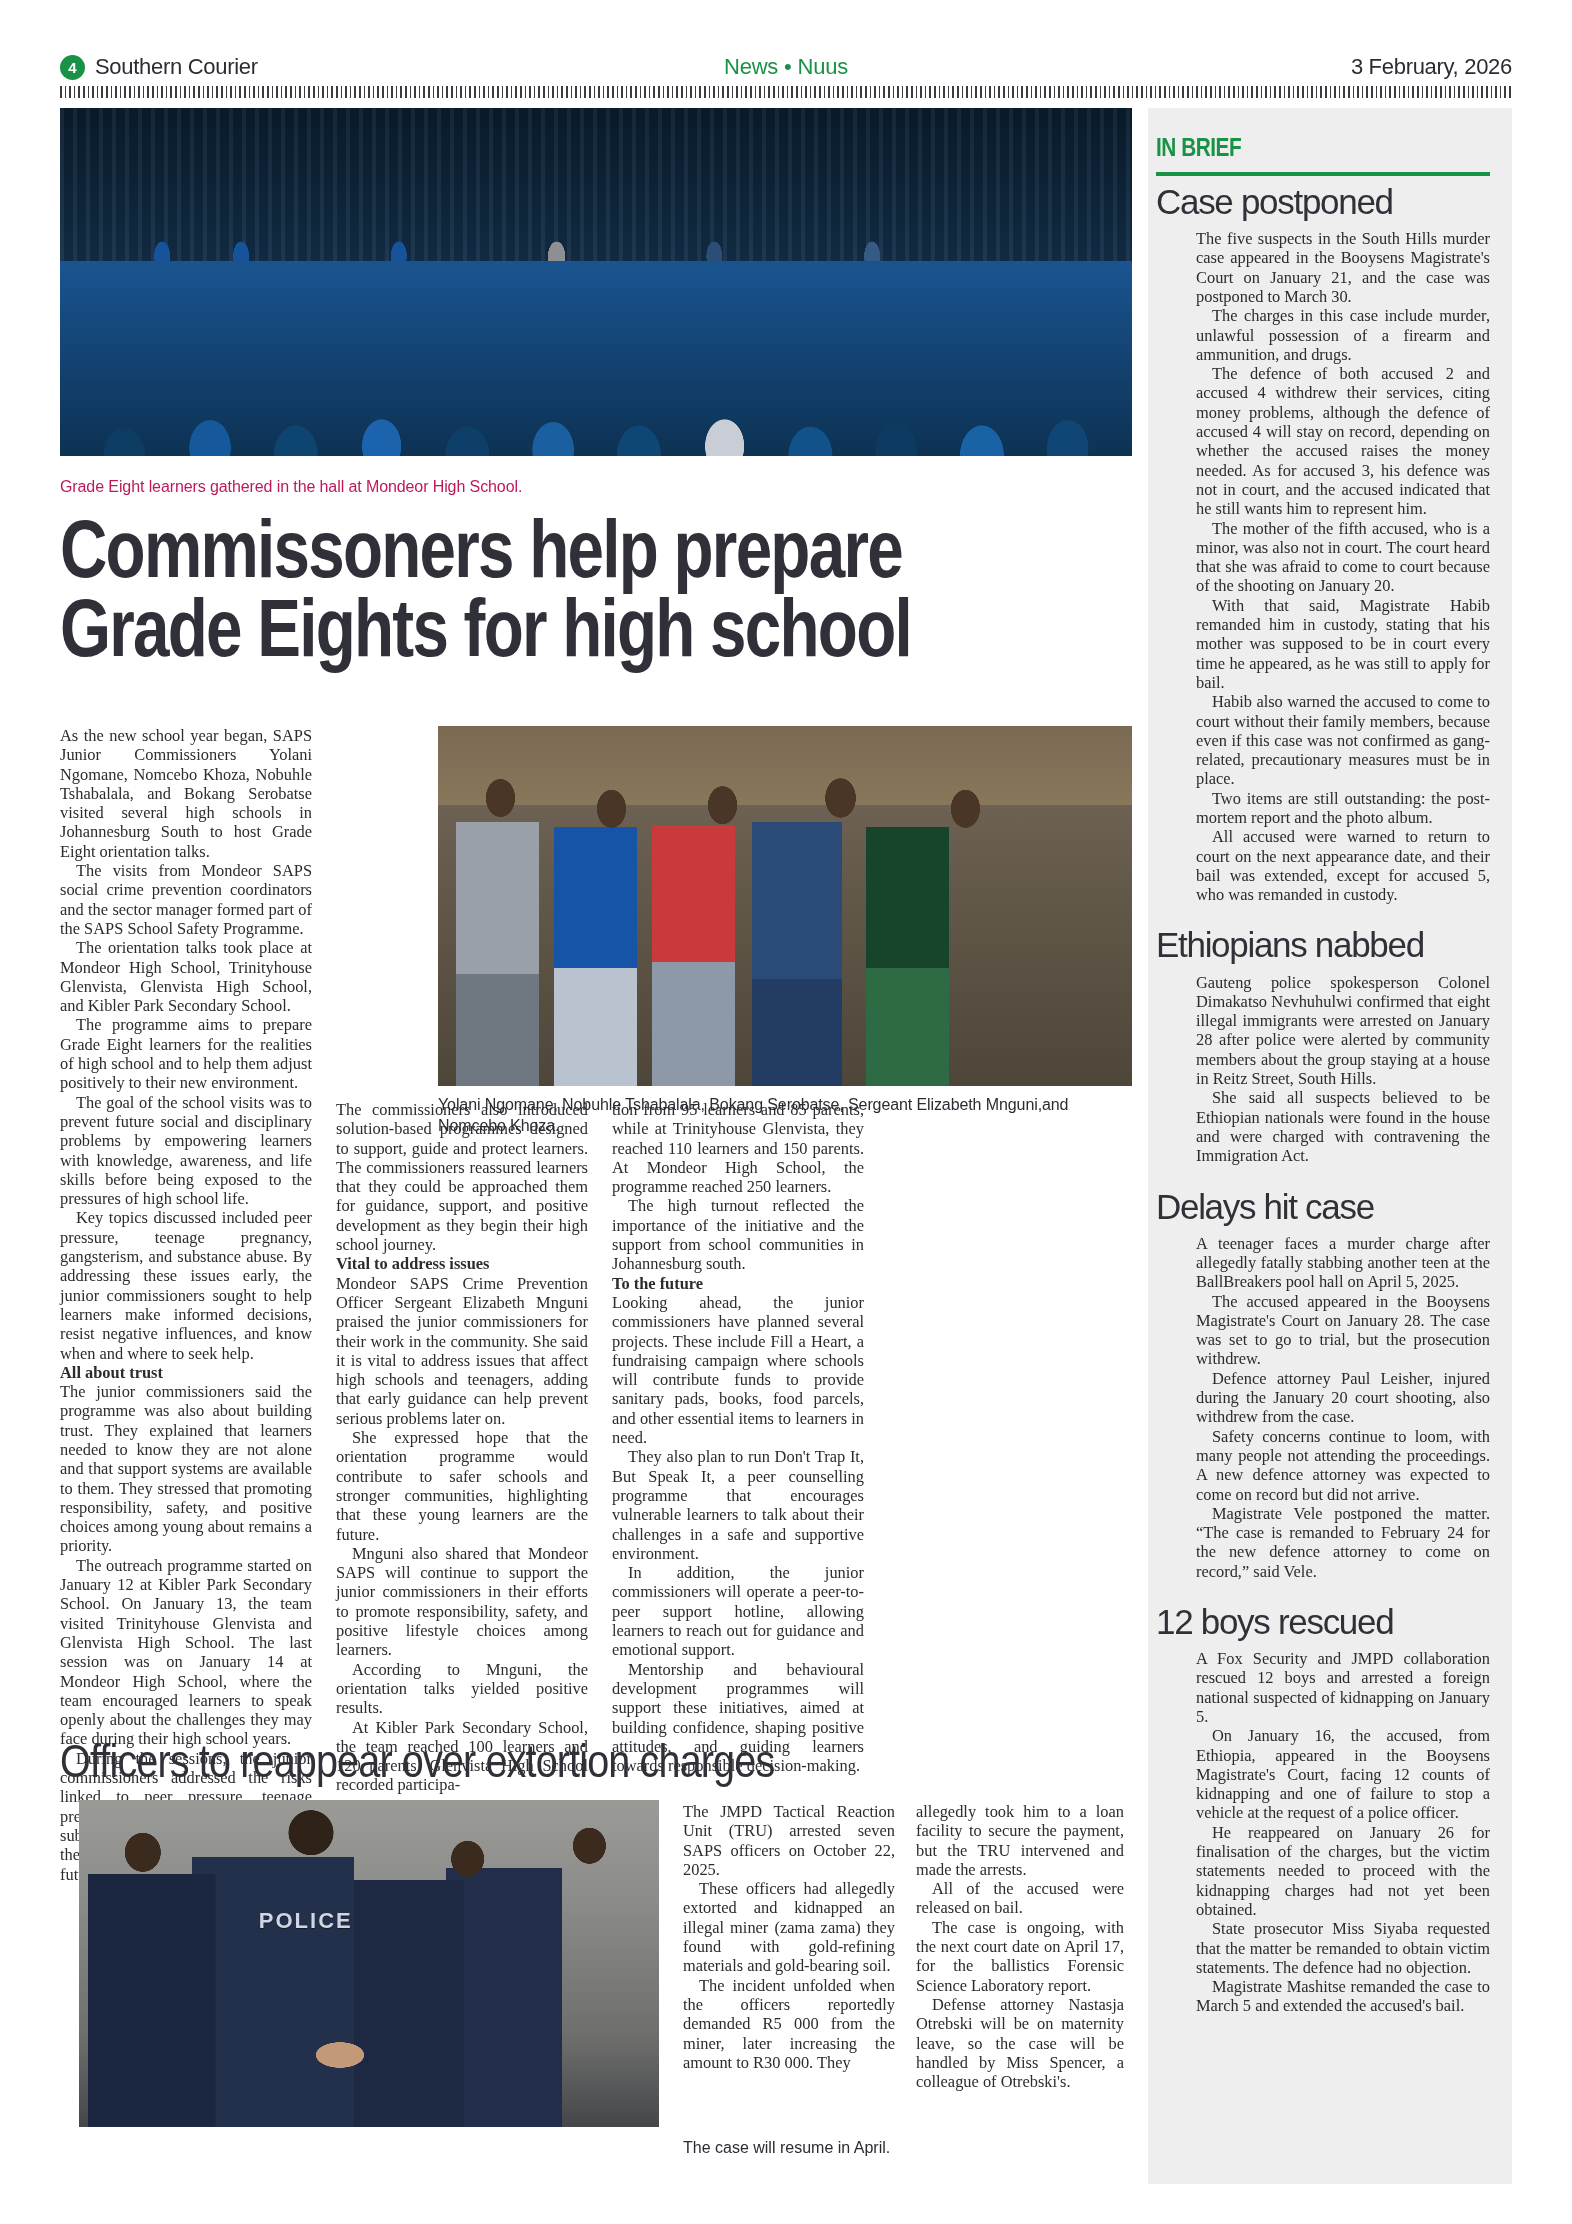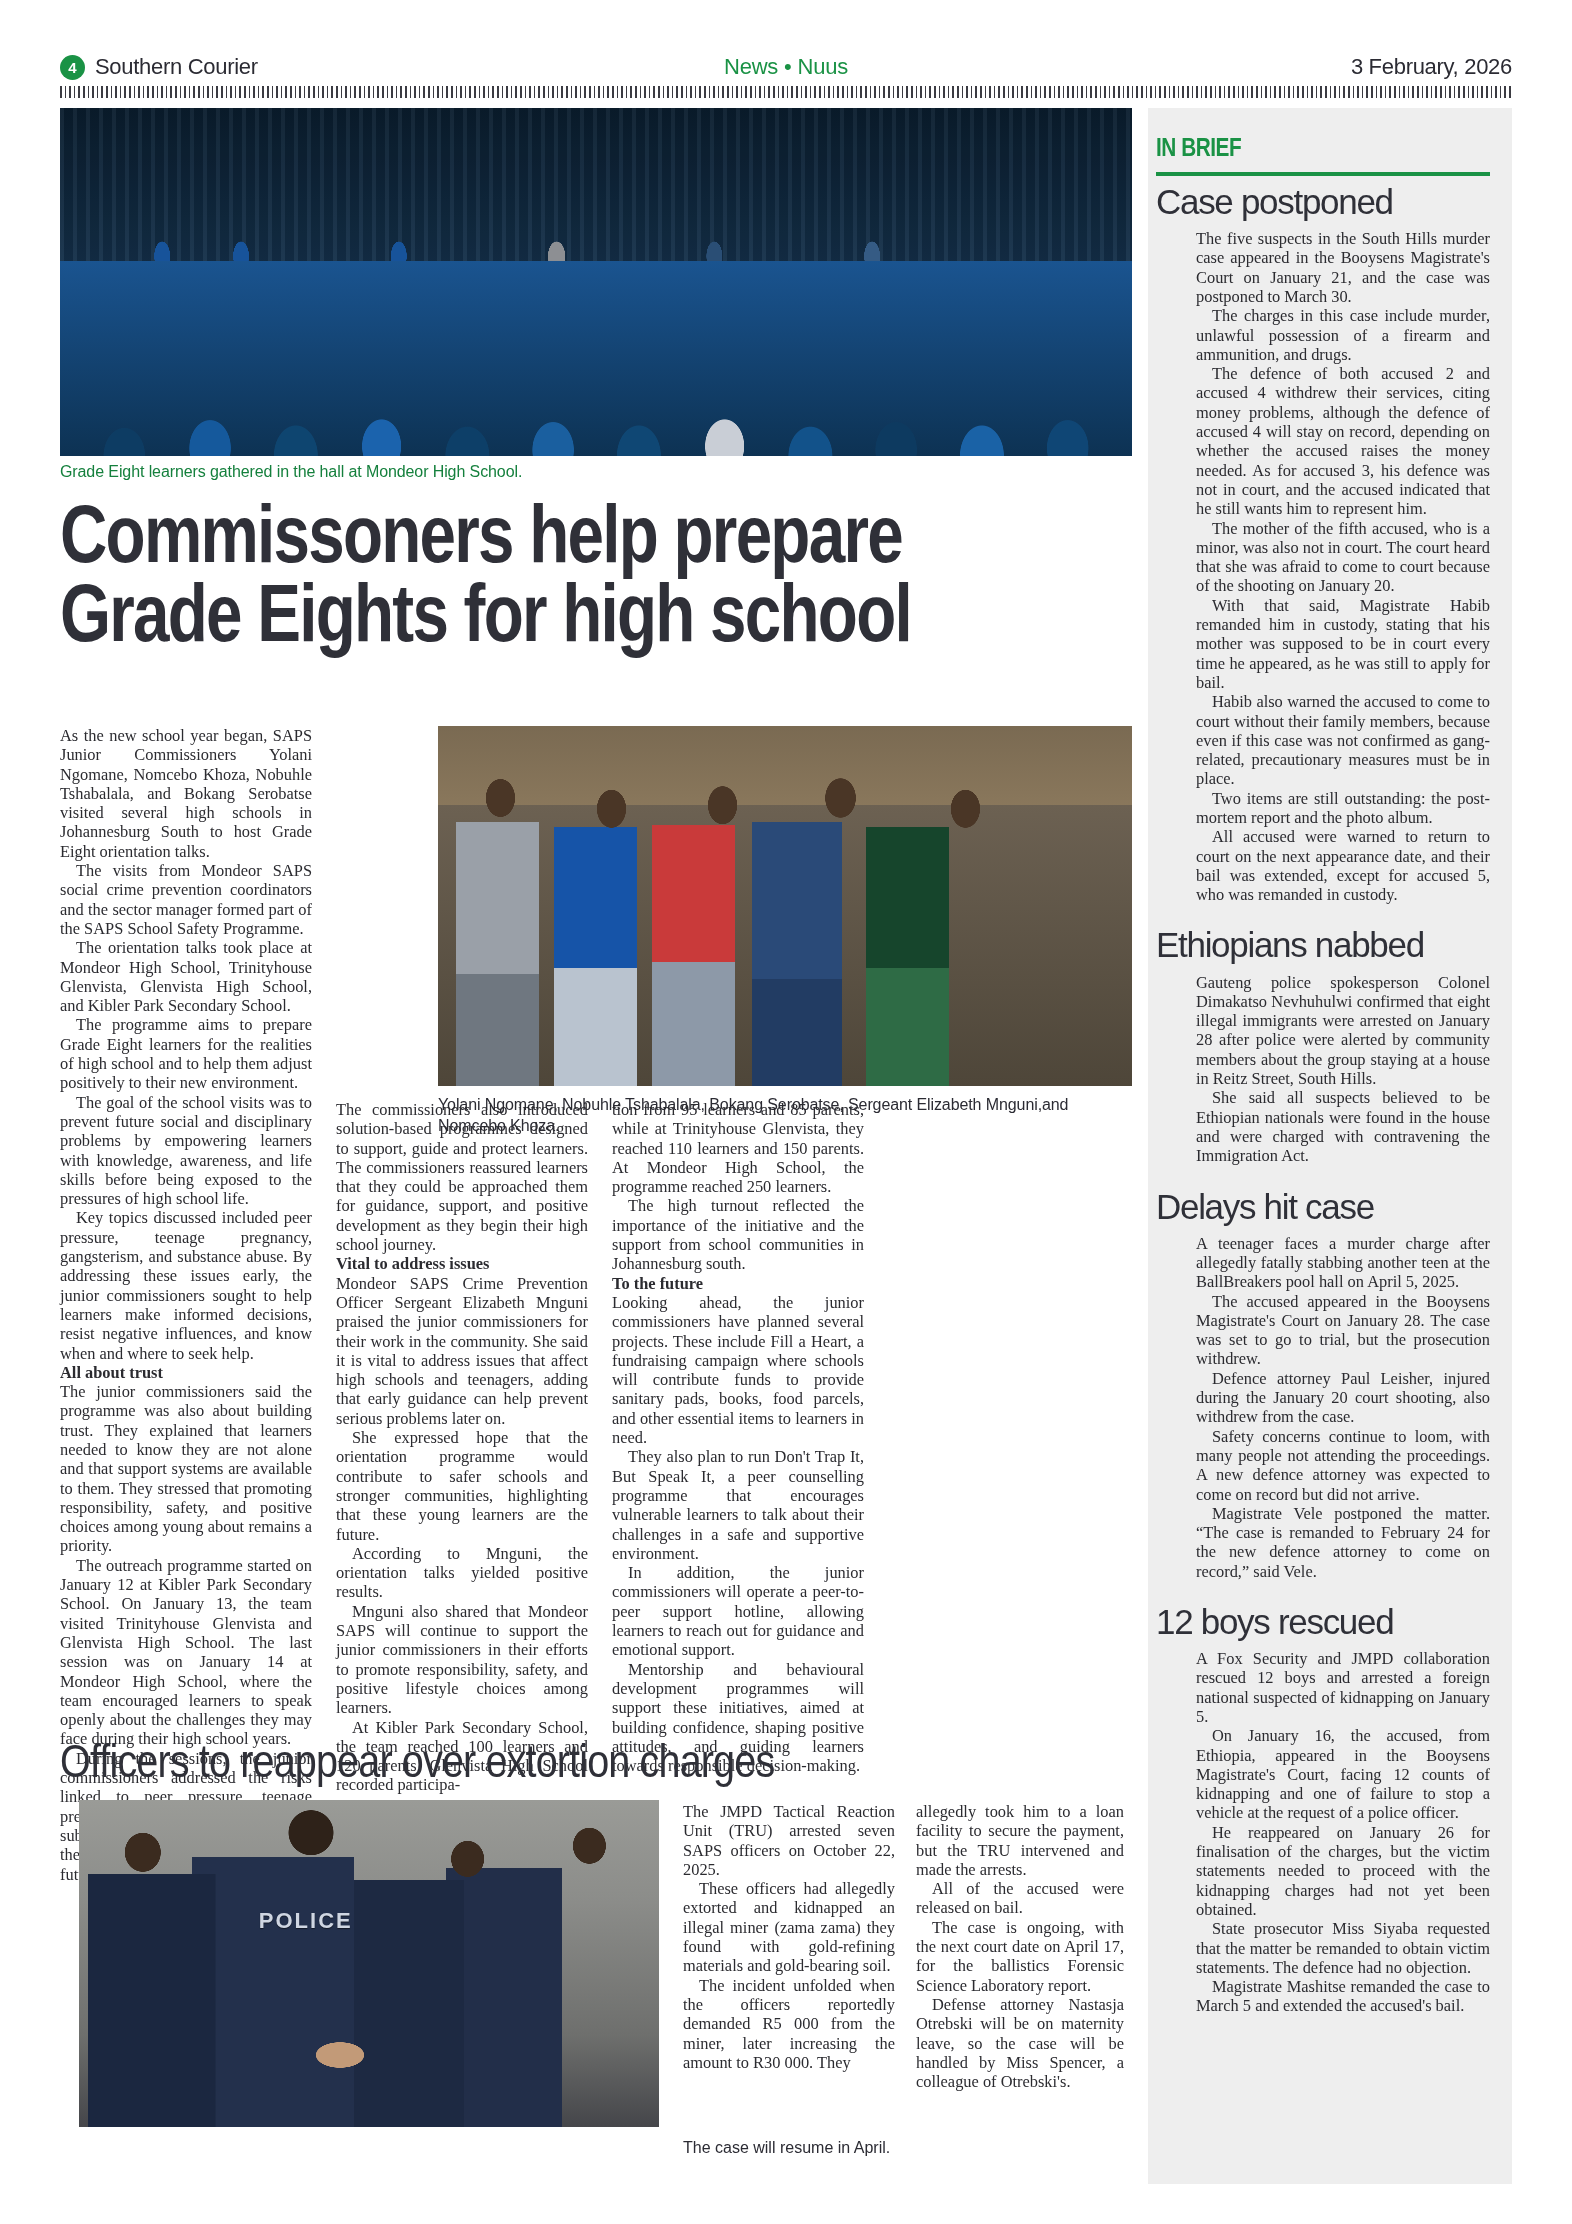--- a/index.html
+++ b/index.html
@@ -93,22 +93,22 @@
   .hero-photo {
     position: relative;
     width: 1072px;
     height: 348px;
     overflow: hidden;
     background: #10263b;
   }
   .hero-caption {
     font-family: "Liberation Sans", sans-serif;
     font-size: 16px;
-    color: #15803d;
-    padding-top: 7px;
+    color: #be185d;
+    padding-top: 22px;
     letter-spacing: -0.1px;
   }
 
   
   .headline-main {
     font-family: "Liberation Sans", sans-serif;
     font-weight: bold;
     font-size: 82px;
     line-height: 0.96;
     letter-spacing: -2.2px;
@@ -393,22 +393,22 @@
     </div>
 
     <div class="col" style="left:276px; top:374px; width:252px;">
       <div>
           <p class="first">The commissioners also introduced solution-based programmes designed to support, guide and protect learners. The commissioners reassured learners that they could be approached them for guidance, support, and positive development as they begin their high school journey.</p>
         </div>
       <p class="subhead">Vital to address issues</p>
       <div>
           <p class="first">Mondeor SAPS Crime Prevention Officer Sergeant Elizabeth Mnguni praised the junior commissioners for their work in the community. She said it is vital to address issues that affect high schools and teenagers, adding that early guidance can help prevent serious problems later on.</p>
           <p>She expressed hope that the orientation programme would contribute to safer schools and stronger communities, highlighting that these young learners are the future.</p>
+          <p>Mnguni also shared that Mondeor SAPS will continue to support the junior commissioners in their efforts to promote responsibility, safety, and positive lifestyle choices among learners.</p>
           <p>According to Mnguni, the orientation talks yielded positive results.</p>
-          <p>Mnguni also shared that Mondeor SAPS will continue to support the junior commissioners in their efforts to promote responsibility, safety, and positive lifestyle choices among learners.</p>
           <p>At Kibler Park Secondary School, the team reached 100 learners and 120 parents. Glenvista High School recorded participa-</p>
         </div>
     </div>
 
     <div class="col" style="left:552px; top:374px; width:252px;">
       <div>
           <p class="first">tion from 95 learners and 85 parents, while at Trinityhouse Glenvista, they reached 110 learners and 150 parents. At Mondeor High School, the programme reached 250 learners.</p>
           <p>The high turnout reflected the importance of the initiative and the support from school communities in Johannesburg south.</p>
         </div>
       <p class="subhead">To the future</p>

